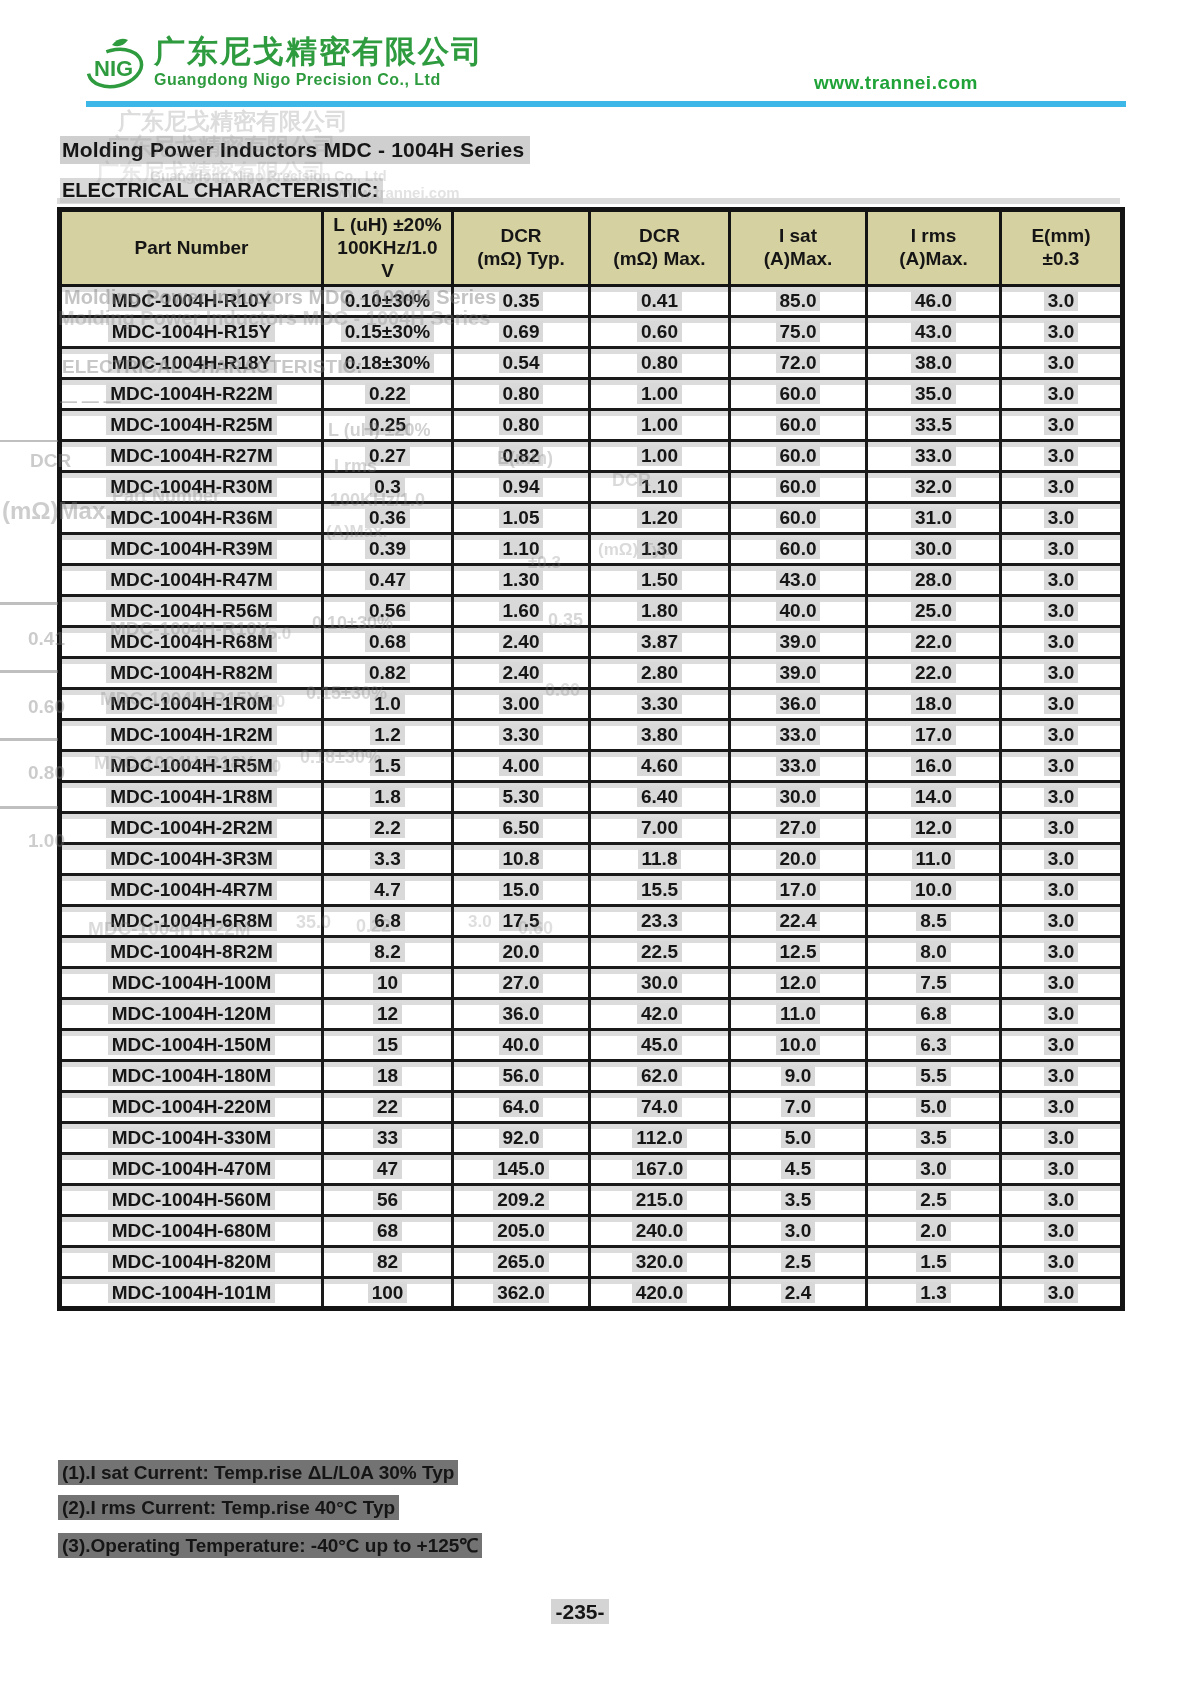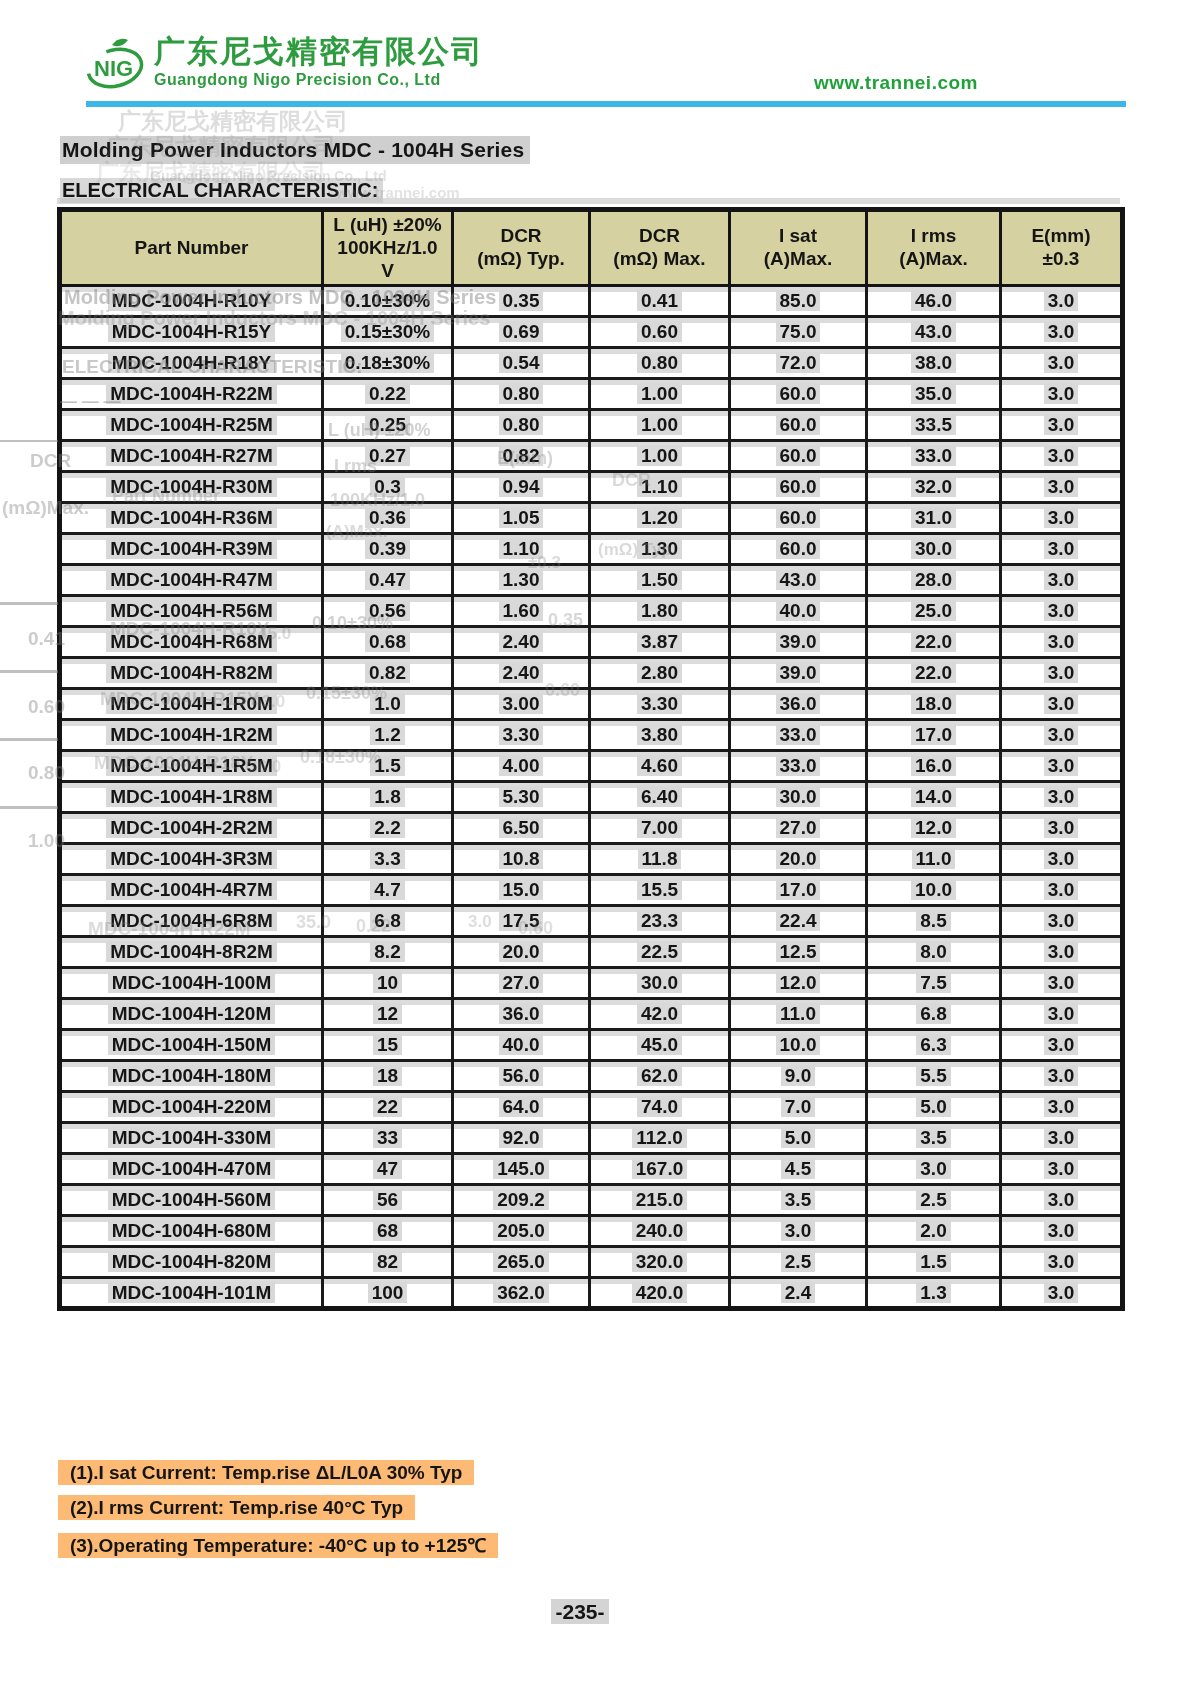--- a/index.html
+++ b/index.html
@@ -38,21 +38,21 @@
   td {
     border:3px solid #1a1a1a; height:31px; text-align:center;
     font-size:19px; font-weight:bold; padding:0;
     box-shadow: inset 0 5px 0 rgba(168,168,168,0.40);
   }
   td .v { background:#d9d9d9; padding:0 4px; display:inline-block; line-height:21px; }
 
   
   .notes { position:absolute; left:58px; top:1462px; font-size:19px; }
   .notes p { margin:0 0 13px 0; }
-  .notes .hl { background:#fdba74; padding:2px 12px; }
+  .notes .hl { background:#737373; padding:2px 4px; }
   .pageno { position:absolute; left:0; top:1600px; width:1160px; text-align:center; font-size:21px; }
   .pageno .hl { background:#d4d4d4; padding:1px 4px; }
 
   
   .ghost { position:absolute; color:#7e7e7e; white-space:pre; font-weight:bold; pointer-events:none; }
   .gline { position:absolute; background:#8a8a8a; pointer-events:none; }
   .topband { position:absolute; left:57px; top:198px; width:1063px; height:6px; background:#bdbdbd; opacity:0.55; }
 </style>
 </head>
 <body>
@@ -422,21 +422,21 @@
       <span class="ghost" style="left: 336px; top: 184px; font-size: 15px; opacity: 0.22;">www.trannei.com</span>
       <span class="ghost" style="left: 64px; top: 286px; font-size: 20px; opacity: 0.45;">Molding Power Inductors MDC - 1004H Series</span>
       <span class="ghost" style="left: 58px; top: 307px; font-size: 20px; opacity: 0.3;">Molding Power Inductors MDC - 1004H Series</span>
       <span class="ghost" style="left: 62px; top: 356px; font-size: 19px; opacity: 0.42;">ELECTRICAL CHARACTERISTIC:</span>
       <span class="ghost" style="left: 60px; top: 392px; font-size: 17px; opacity: 0.45;">— — —</span>
       <span class="ghost" style="left: 328px; top: 420px; font-size: 18px; opacity: 0.36;">L (uH) ±20%</span>
       <span class="ghost" style="left: 30px; top: 450px; font-size: 19px; opacity: 0.4;">DCR</span>
       <span class="ghost" style="left: 334px; top: 456px; font-size: 18px; opacity: 0.32;">I rms</span>
       <span class="ghost" style="left: 497px; top: 448px; font-size: 18px; opacity: 0.32;">E(mm)</span>
       <span class="ghost" style="left: 612px; top: 470px; font-size: 18px; opacity: 0.28;">DCR</span>
-      <span class="ghost" style="left: 2px; top: 497px; font-size: 19px; opacity: 0.38;">(mΩ)Max.</span>
+      <span class="ghost" style="left: 2px; top: 497px; font-size: 24px; opacity: 0.38;">(mΩ)Max.</span>
       <span class="ghost" style="left: 112px; top: 486px; font-size: 18px; opacity: 0.3;">Part Number</span>
       <span class="ghost" style="left: 330px; top: 490px; font-size: 18px; opacity: 0.3;">100KHz/1.0</span>
       <span class="ghost" style="left: 326px; top: 522px; font-size: 17px; opacity: 0.28;">(A)Max.</span>
       <span class="ghost" style="left: 598px; top: 540px; font-size: 17px; opacity: 0.28;">(mΩ) Typ.</span>
       <span class="ghost" style="left: 528px; top: 553px; font-size: 17px; opacity: 0.28;">±0.3</span>
       <span class="ghost" style="left: 28px; top: 628px; font-size: 19px; opacity: 0.4;">0.41</span>
       <span class="ghost" style="left: 110px; top: 618px; font-size: 19px; opacity: 0.34;">MDC-1004H-R10Y</span>
       <span class="ghost" style="left: 312px; top: 613px; font-size: 18px; opacity: 0.34;">0.10±30%</span>
       <span class="ghost" style="left: 258px; top: 624px; font-size: 17px; opacity: 0.26;">45.0</span>
       <span class="ghost" style="left: 548px; top: 610px; font-size: 18px; opacity: 0.3;">0.35</span>

